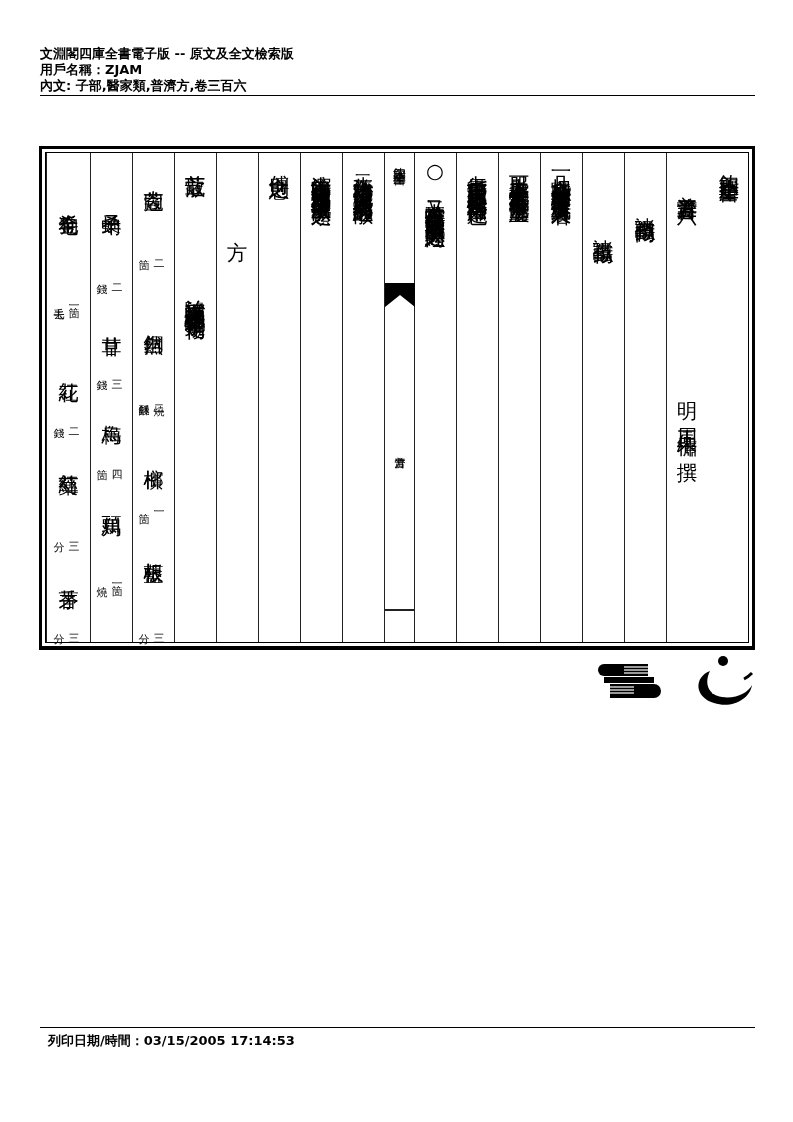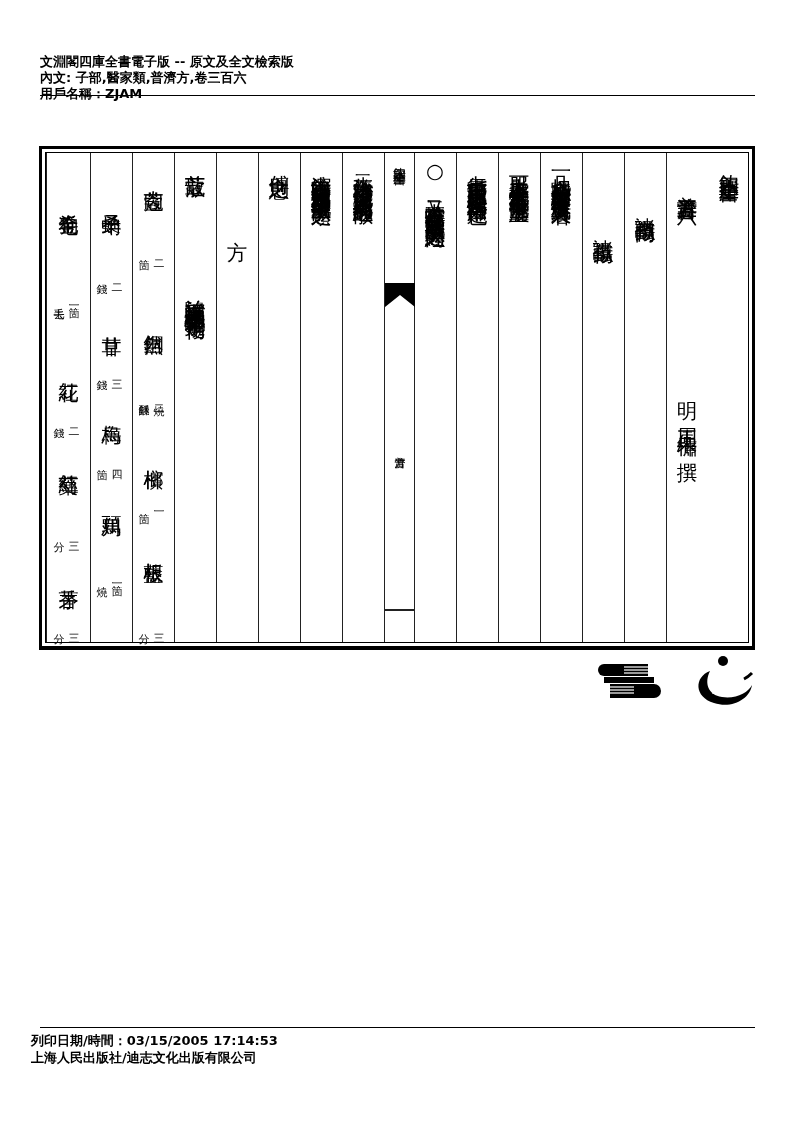--- a/index.html
+++ b/index.html
@@ -1,19 +1,19 @@
 <!DOCTYPE html>
 <html><head>
 <meta charset="utf-8">
 <style>
   html, body { margin: 0; padding: 0; background: #ffffff; }
   body { width: 793px; height: 1122px; position: relative; overflow: hidden;
          font-family: "DejaVu Serif", "Liberation Serif", serif; color: #000; }
 
-  .hdr-left { position: absolute; left: 40px; top: 54px; font-family: "DejaVu Sans", "Liberation Sans", sans-serif;
+  .hdr-left { position: absolute; left: 40px; top: 46px; font-family: "DejaVu Sans", "Liberation Sans", sans-serif;
               font-weight: bold; font-size: 13px; line-height: 16px; }
   .hdr-right { position: absolute; left: 541px; top: 41px; font-family: "DejaVu Serif", "Liberation Serif", serif;
                font-size: 12px; line-height: 24px; }
   .hdr-rule { position: absolute; left: 40px; top: 95px; width: 715px; height: 1px; background: #000; }
 
   .frame { position: absolute; left: 39px; top: 146px; width: 716px; height: 504px;
            border: 3px solid #000; border-bottom-width: 4px; box-sizing: border-box; }
   .frame-inner { position: absolute; left: 3px; top: 3px; right: 3px; bottom: 3px;
                  border: 1px solid #000; box-sizing: border-box; }
 
@@ -28,32 +28,32 @@
   .fishtail { position: absolute; left: 0; right: 0; top: 130px; height: 24px; }
   .banxin-sub { writing-mode: vertical-rl; text-orientation: upright; font-size: 11px; line-height: 30px;
                 position: absolute; top: 295px; left: 0; right: 0; }
   .banxin-line { position: absolute; left: 0; right: 0; top: 456px; height: 1.5px; background: #222; }
 
   .item { position: absolute; writing-mode: vertical-rl; text-orientation: upright; font-size: 20px; line-height: 24px; }
   .note { position: absolute; display: flex; flex-direction: row-reverse; gap: 3px; }
   .note span { writing-mode: vertical-rl; text-orientation: upright; font-size: 11px; line-height: 12px; }
 
   .ftr-rule { position: absolute; left: 40px; top: 1027px; width: 715px; height: 1px; background: #000; }
-  .ftr { position: absolute; left: 31px; top: 1032px; font-family: "DejaVu Sans", "Liberation Sans", sans-serif;
+  .ftr { position: absolute; left: 48px; top: 1032px; font-family: "DejaVu Sans", "Liberation Sans", sans-serif;
          font-weight: bold; font-size: 13px; line-height: 17px; }
 
   .logo { position: absolute; top: 654px; }
 </style>
 </head>
 <body>
 
 <div class="hdr-left">
   <div>文淵閣四庫全書電子版 -- 原文及全文檢索版</div>
+  <div>用戶名稱：ZJAM</div>
   <div>內文: 子部,醫家類,普濟方,卷三百六</div>
-  <div>用戶名稱：ZJAM</div>
 </div>
 <div class="hdr-right">
 </div>
 <div class="hdr-rule"></div>
 
 <div class="frame">
   <div class="frame-inner">
 
     <div class="col first" style="left:662px; width:42px;">
       <div class="vtext main">欽定四庫全書</div>
@@ -207,14 +207,13 @@
   <circle cx="35" cy="6" r="5" fill="#000"></circle>
   <path d="M22,16 C6,22 6,42 26,48 C44,54 62,44 64,30 C60,38 48,44 34,42 C20,40 16,28 22,16 Z" fill="#000"></path>
   <path d="M26,30 C34,28 46,30 56,26" stroke="#fff" stroke-width="1.5" fill="none"></path>
   <path d="M24,38 C34,40 44,40 54,36" stroke="#fff" stroke-width="1" fill="none"></path>
   <path d="M56,24 C60,22 62,20 64,18" stroke="#000" stroke-width="3" fill="none"></path>
 </svg>
 
 <div class="ftr-rule"></div>
 <div class="ftr">
   <div>列印日期/時間：03/15/2005 17:14:53</div>
-  <div>上海人民出版社/迪志文化出版有限公司</div>
 </div>
 
 </body></html>

